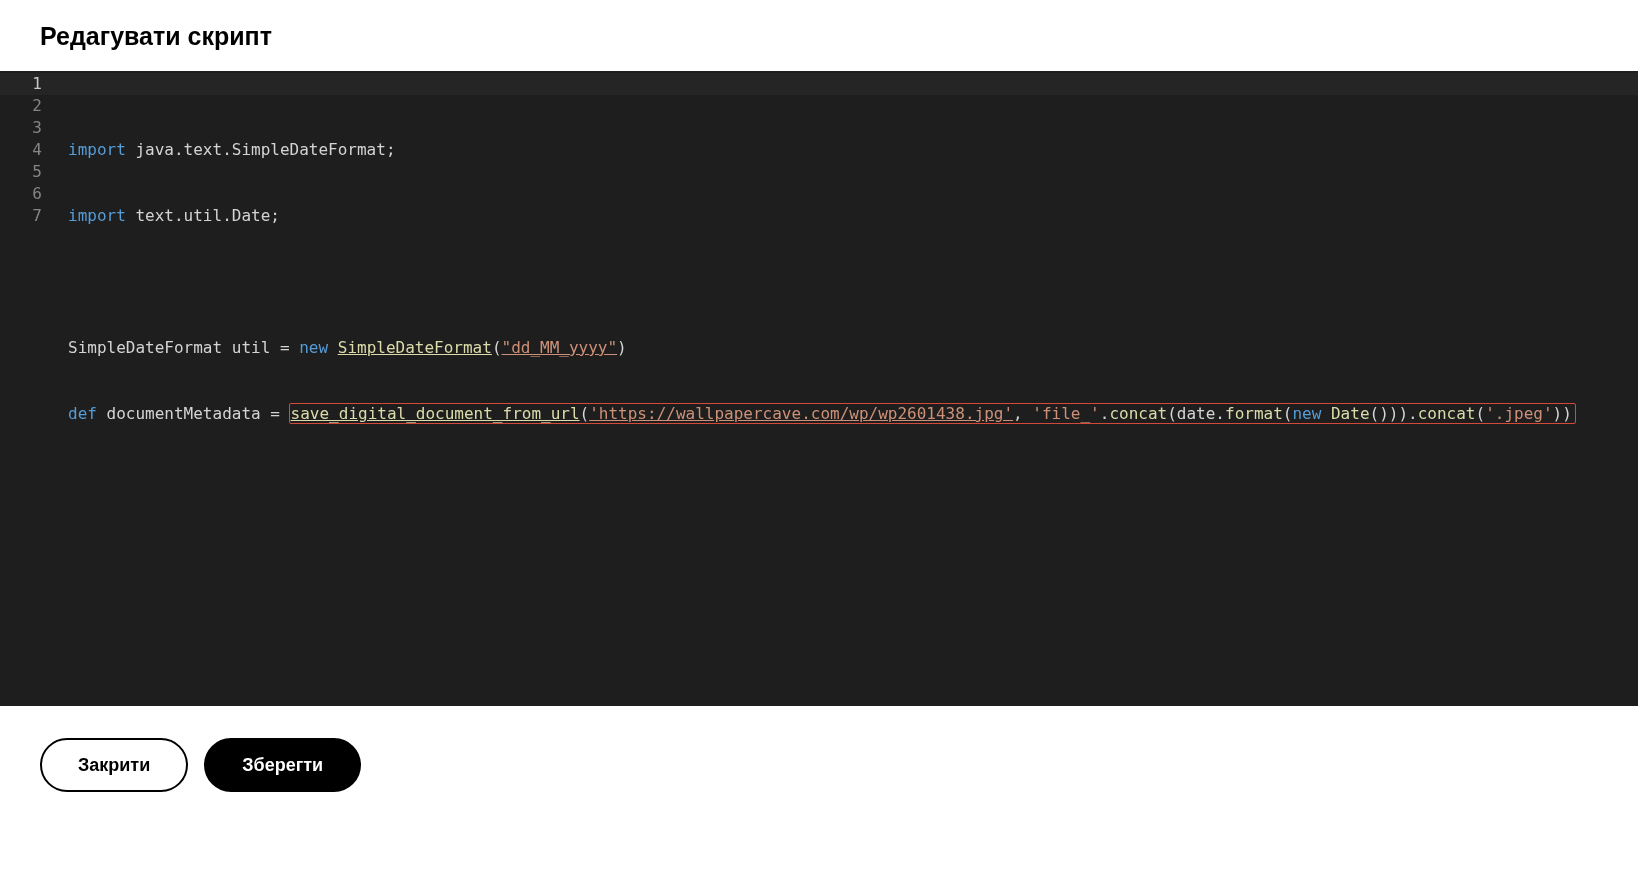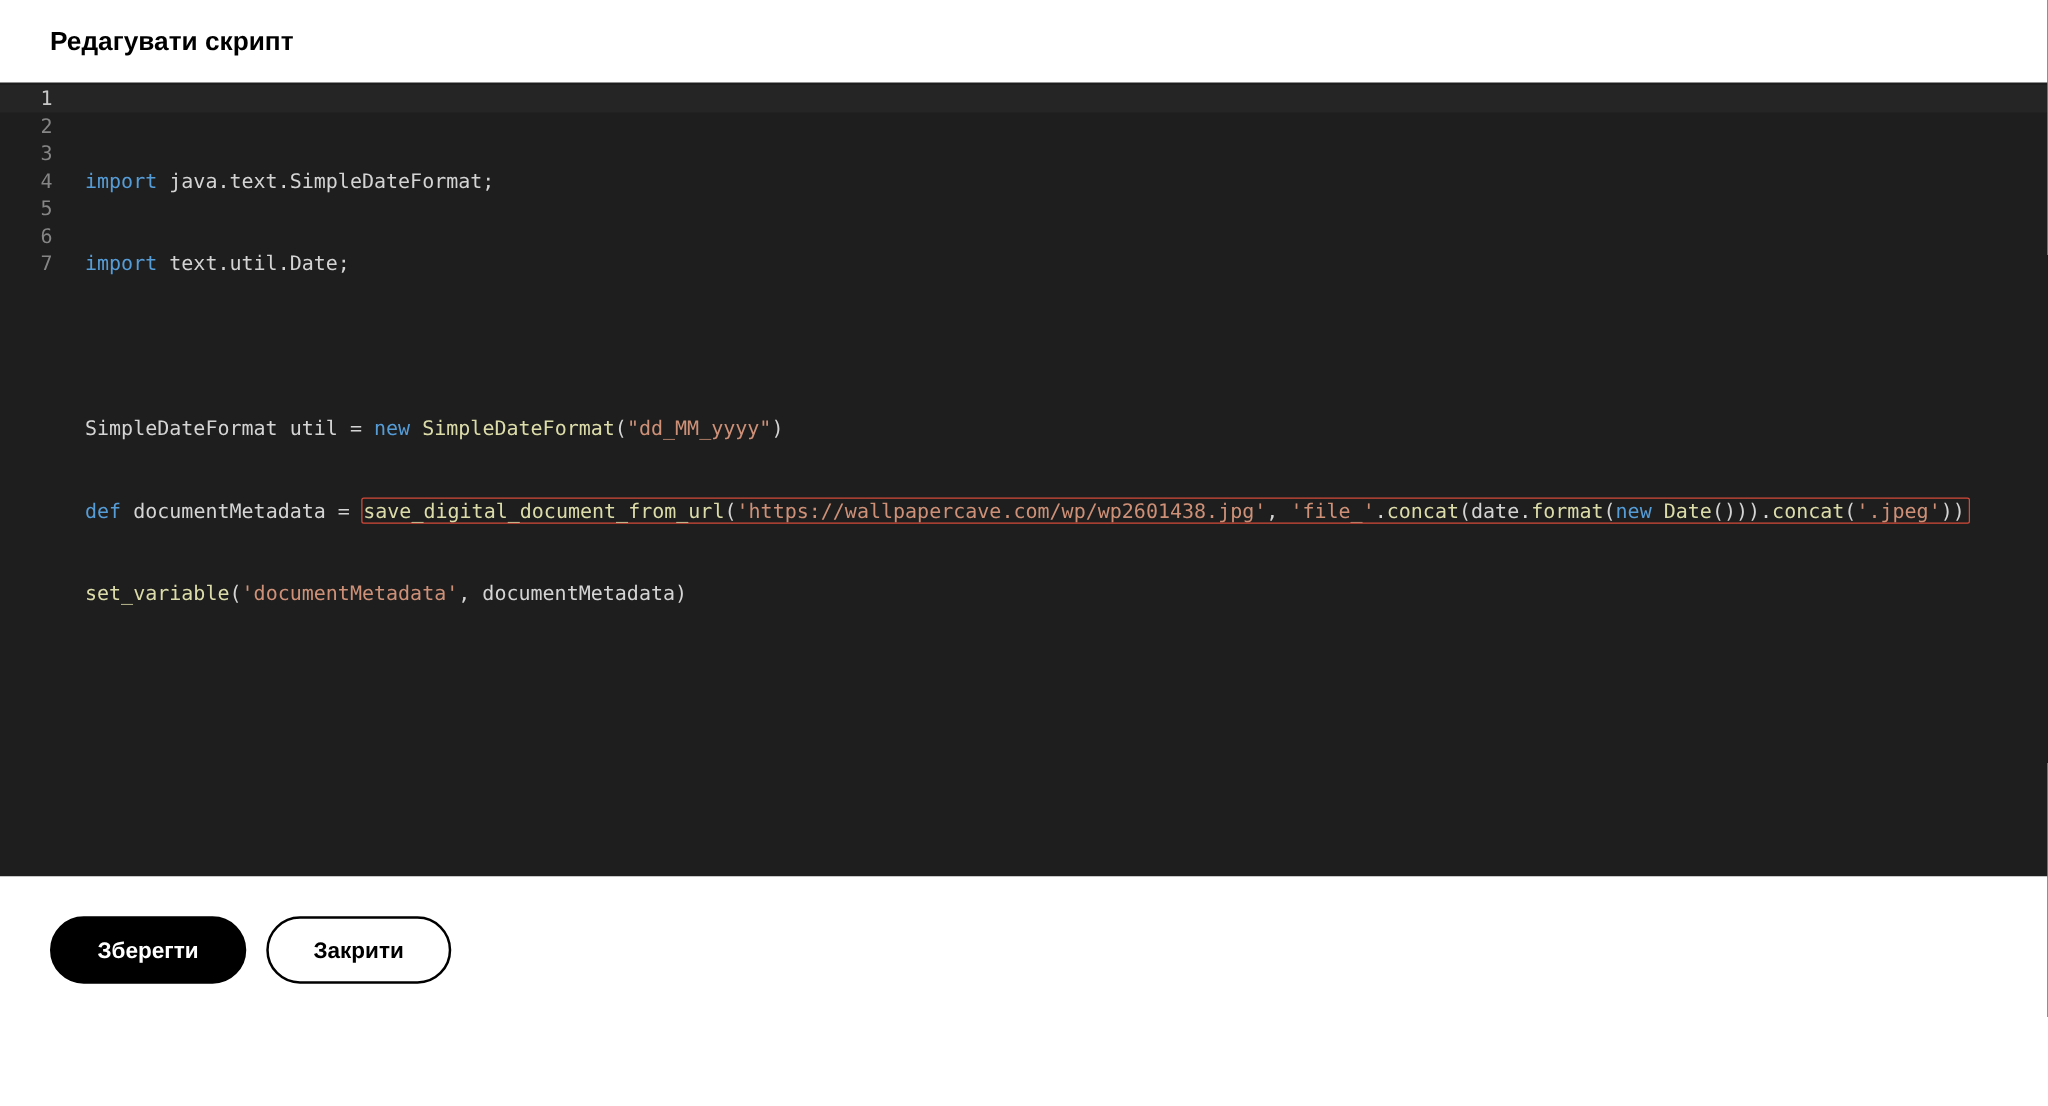--- a/index.html
+++ b/index.html
@@ -7,21 +7,21 @@
     font-family: -apple-system, BlinkMacSystemFont, "Segoe UI", Arial, sans-serif;
     background: #ffffff;
     width: 1638px;
     height: 885px;
     overflow: hidden;
   }
   .header {
     padding: 22px 40px 20px 40px;
   }
   .header h1 {
-    font-size: 21px;
+    font-size: 25px;
     font-weight: 700;
     color: #000;
   }
   .editor {
     background: #1e1e1e;
     height: 635px;
     display: flex;
     font-family: "Consolas", "Monaco", monospace;
     font-size: 16px;
     line-height: 22px;
@@ -48,21 +48,21 @@
     position: absolute;
     left: -68px;
     right: 0;
     height: 22px;
     background: rgba(255,255,255,0.03);
     pointer-events: none;
   }
   .t-kw  { color: #569cd6; }
   .t-fn  { color: #dcdcaa; text-decoration: none; }
   .t-str { color: #ce9178; }
-  .t-und { }
+  .t-und { text-decoration: underline; }
   .t-def { color: #d4d4d4; }
   .t-op  { color: #d4d4d4; }
   .red-box {
     border: 1.5px solid #d44a3a;
     border-radius: 2px;
     padding: 0 3px 0 1px;
     margin-left: -1px;
   }
   .footer {
     padding: 32px 40px;
@@ -107,21 +107,20 @@
     <div>6</div>
     <div>7</div>
   </div>
   <div class="code">
     <span class="line-highlight" style="top:2px"></span>
     <span class="line"><span class="t-kw">import</span><span class="t-def"> java.text.SimpleDateFormat;</span></span>
     <span class="line"><span class="t-kw">import</span><span class="t-def"> text.util.Date;</span></span>
     <span class="line"></span>
     <span class="line"><span class="t-def">SimpleDateFormat util </span><span class="t-op">=</span><span> </span><span class="t-kw">new</span><span> </span><span class="t-fn t-und">SimpleDateFormat</span><span>(</span><span class="t-str t-und">"dd_MM_yyyy"</span><span>)</span></span>
     <span class="line"><span class="t-kw">def</span><span class="t-def"> documentMetadata </span><span class="t-op">=</span><span> </span><span class="red-box"><span class="t-fn t-und">save_digital_document_from_url</span><span>(</span><span class="t-str t-und">'https://wallpapercave.com/wp/wp2601438.jpg'</span><span>, </span><span class="t-str">'file_'</span><span>.</span><span class="t-fn">concat</span><span>(</span><span>date.</span><span class="t-fn">format</span><span>(</span><span class="t-kw">new</span><span> </span><span class="t-fn">Date</span><span>()))</span><span>.</span><span class="t-fn">concat</span><span>(</span><span class="t-str">'.jpeg'</span><span>))</span></span></span>
-    <span class="line"><span class="t-fn">set_variable</span><span>(</span><span class="t-str">'documentMetadata'</span><span>, documentMetadata</span><span>)</span></span>
     <span class="line"></span>
   </div>
 </div>
 
 <div class="footer">
+  <button class="btn btn-secondary">Закрити</button>
   <button class="btn btn-primary">Зберегти</button>
-  <button class="btn btn-secondary">Закрити</button>
 </div>
 
 </body></html>

